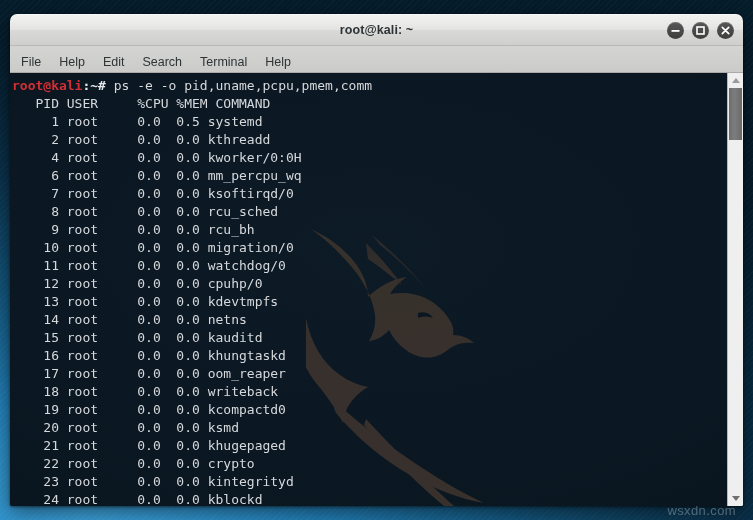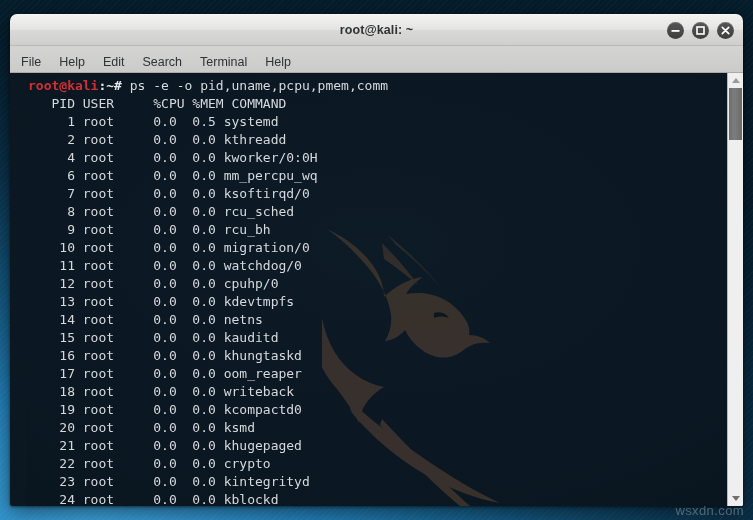--- a/index.html
+++ b/index.html
@@ -107,21 +107,20 @@
     white-space: nowrap;
   }
 
   
   #term-wrap {
     flex: 1 1 auto;
     display: flex;
     background: #0b1721;
     position: relative;
     min-height: 0;
-    padding-left: 16px;
   }
   #term {
     flex: 1 1 auto;
     position: relative;
     overflow: hidden;
     background:
       radial-gradient(ellipse 130% 120% at 50% 40%, #0d1b27 0%, #0a1620 55%, #071118 100%);
   }
 
   
@@ -189,21 +188,21 @@
     width: 0; height: 0;
     border-left: 4px solid transparent;
     border-right: 4px solid transparent;
   }
   .arrow-up   { border-bottom: 5px solid #9a9a9a; }
   .arrow-down { border-top: 5px solid #6f6f6f; }
 
   
   #site-watermark {
     position: absolute;
-    right: 9px;
+    right: 17px;
     bottom: 2px;
     font-size: 13px;
     font-family: "Liberation Sans", sans-serif;
     color: rgba(215,226,235,0.34);
     letter-spacing: 0.4px;
     user-select: none;
     pointer-events: none;
   }
 </style>
 </head>

